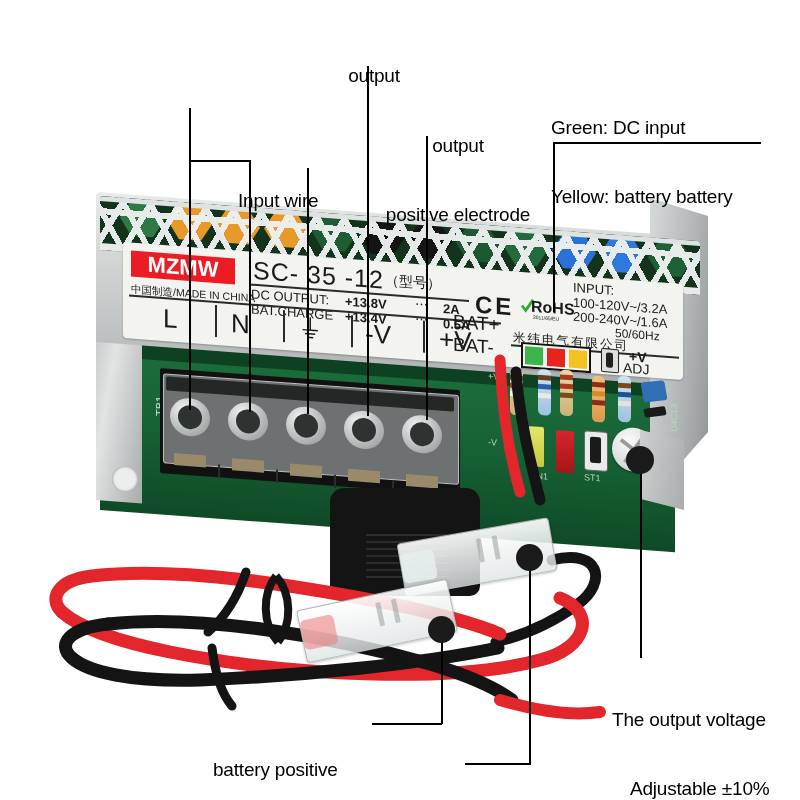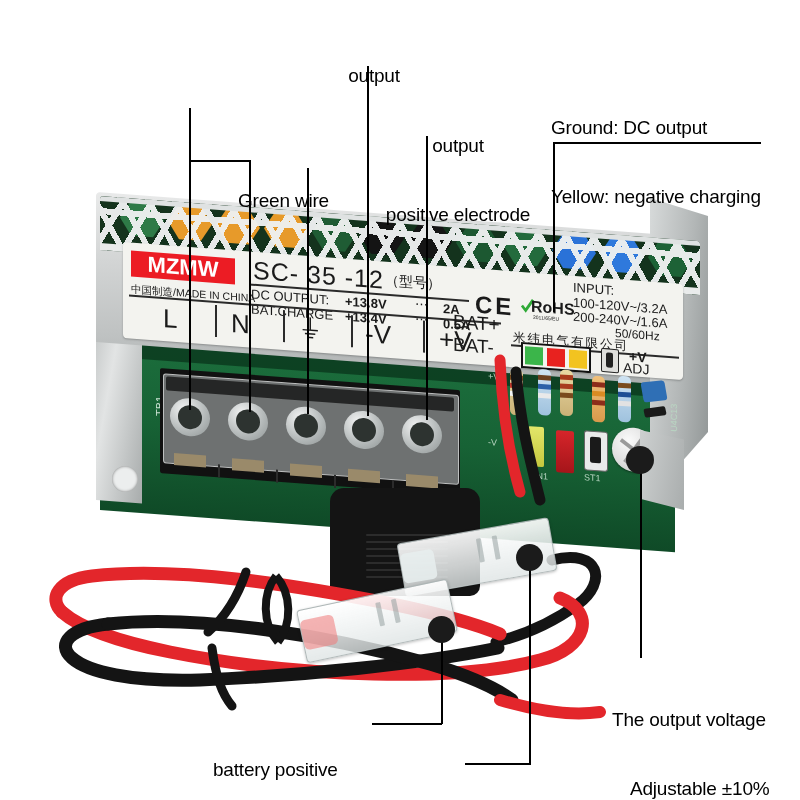--- a/index.html
+++ b/index.html
@@ -385,27 +385,27 @@
   </div>
   <div class="lead v" style="left:367px;top:66px;height:350px;"></div>
 
   <div class="anno c" style="left:350px;top:88px;width:216px;">
     <div>output</div>
     <div>positive electrode</div>
   </div>
   <div class="lead v" style="left:426px;top:136px;height:284px;"></div>
 
   <div class="anno l" style="left:238px;top:143px;width:200px;">
-    <div>Green wire</div>
+    <div>Input wire</div>
   </div>
   <div class="lead v" style="left:307px;top:168px;height:246px;"></div>
 
   <div class="anno l" style="left:551px;top:70px;width:250px;">
-    <div>Ground: DC output</div>
-    <div>Yellow: negative charging</div>
+    <div>Green: DC input</div>
+    <div>Yellow: battery battery</div>
   </div>
   <div class="lead h" style="left:553px;top:142px;width:208px;"></div>
   <div class="lead v" style="left:553px;top:142px;height:170px;"></div>
 
   <div class="anno l" style="left:612px;top:662px;width:200px;">
     <div>The output voltage</div>
     <div style="padding-left:18px;">Adjustable ±10%</div>
   </div>
   <div class="lead v" style="left:640px;top:460px;height:198px;"></div>
   <div class="dot" style="left:626px;top:446px;width:28px;height:28px;"></div>

